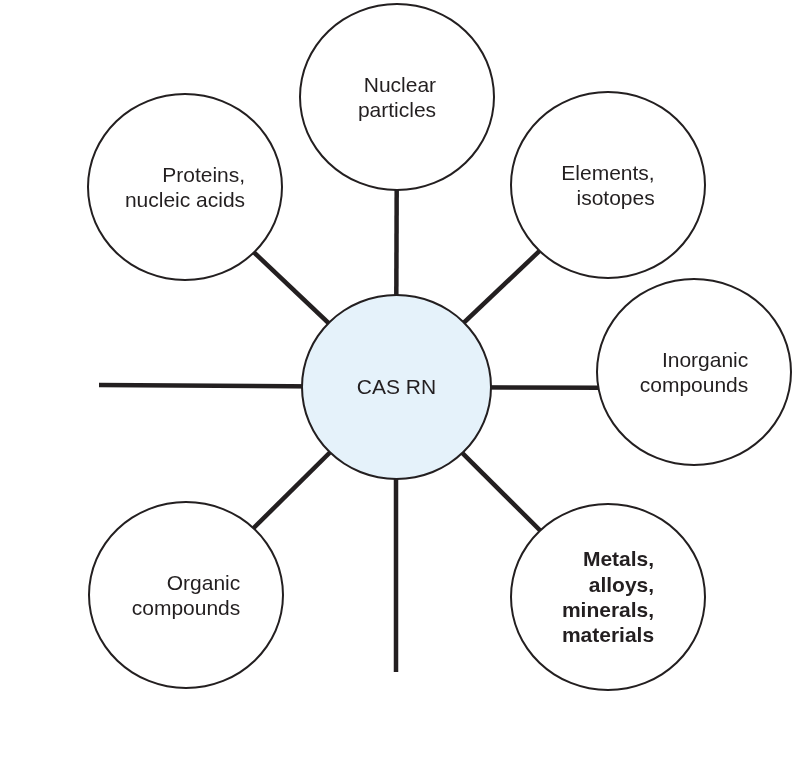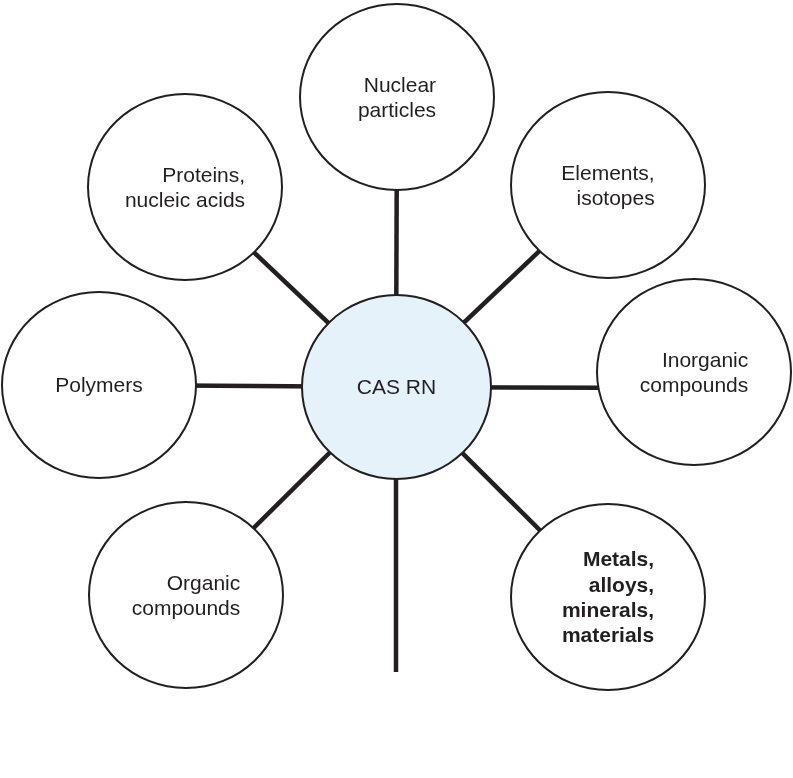--- a/index.html
+++ b/index.html
@@ -103,23 +103,20 @@
 minerals,
 materials</span>
   </div>
 
 
   <div class="node sat n-bottom-left">
     <span class="label">Organic
 compounds</span>
   </div>
 
-  <div class="node sat n-left">
-    <span class="label">Polymers</span>
-  </div>
 
   <div class="node hub">
     <span class="label">CAS RN</span>
   </div>
 
   <div class="node sat n-top-left">
     <span class="label">Proteins,
 nucleic acids</span>
   </div>
 

